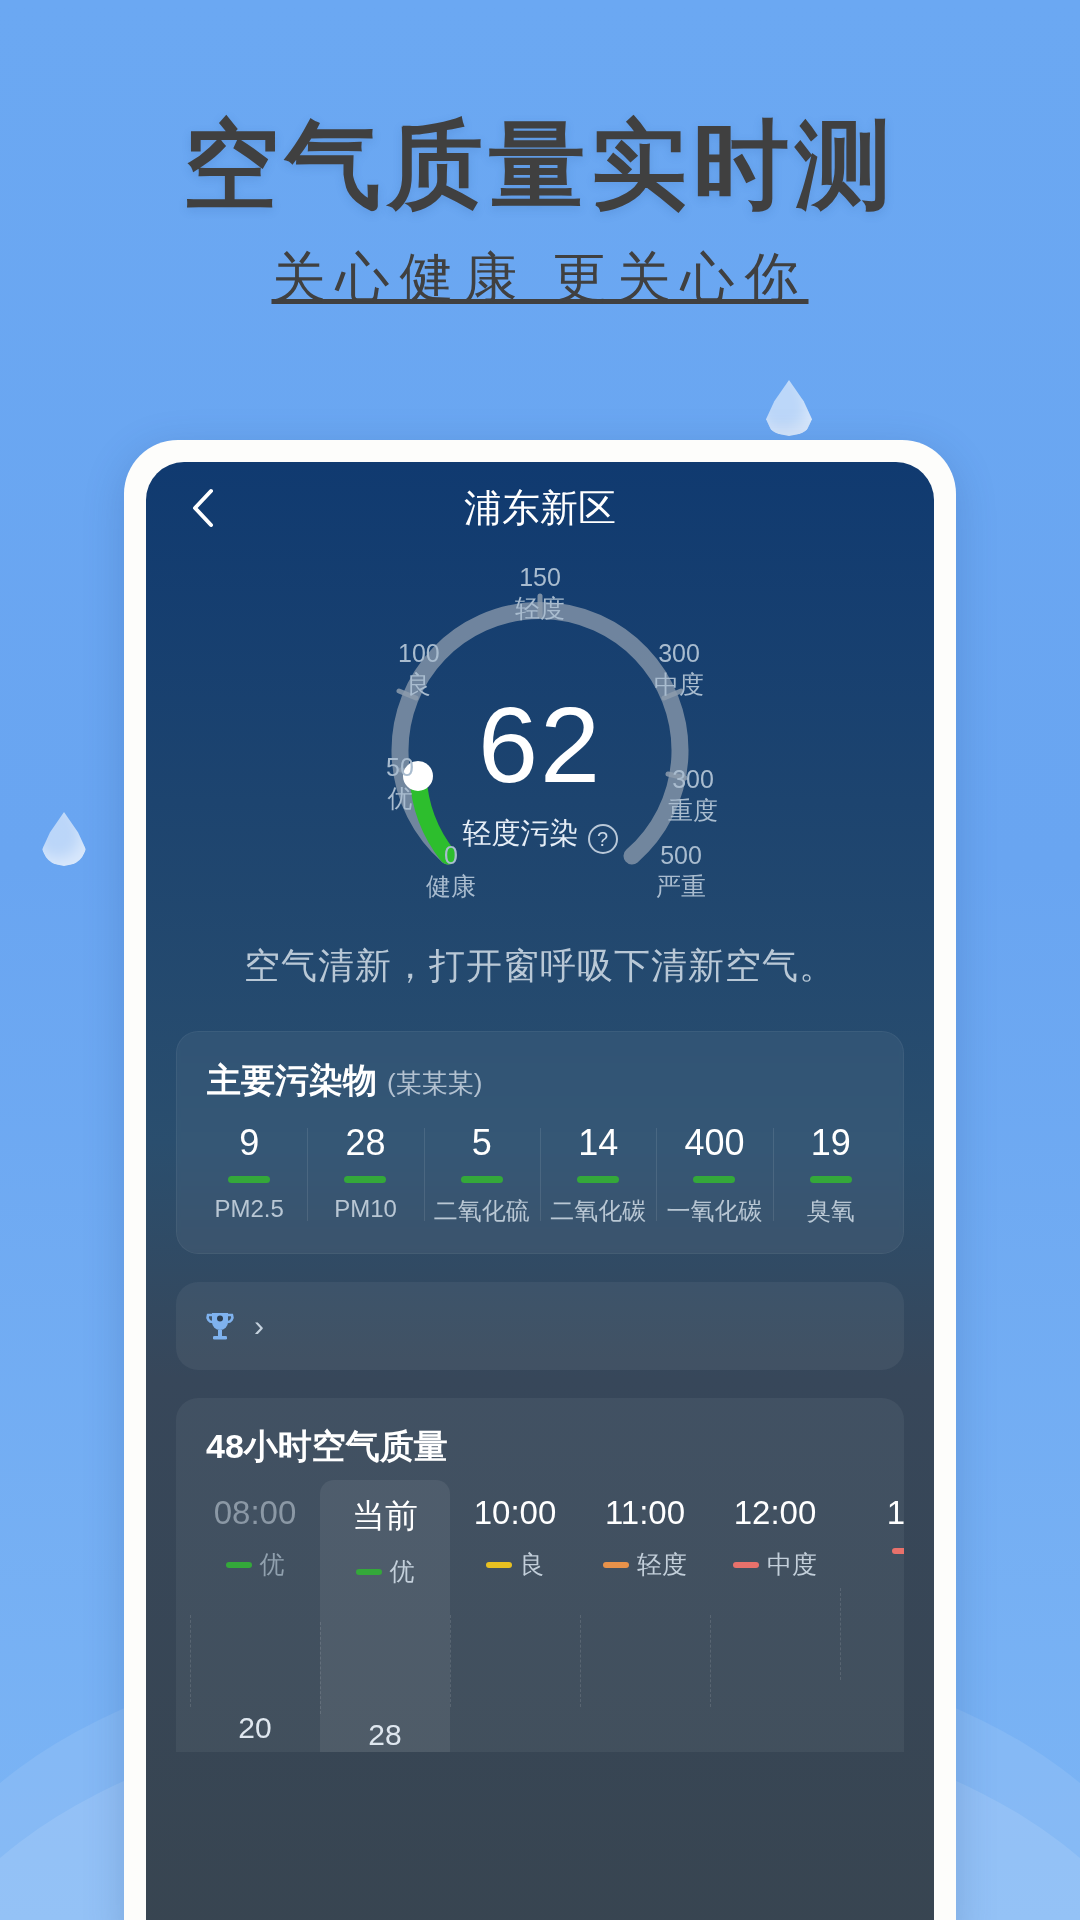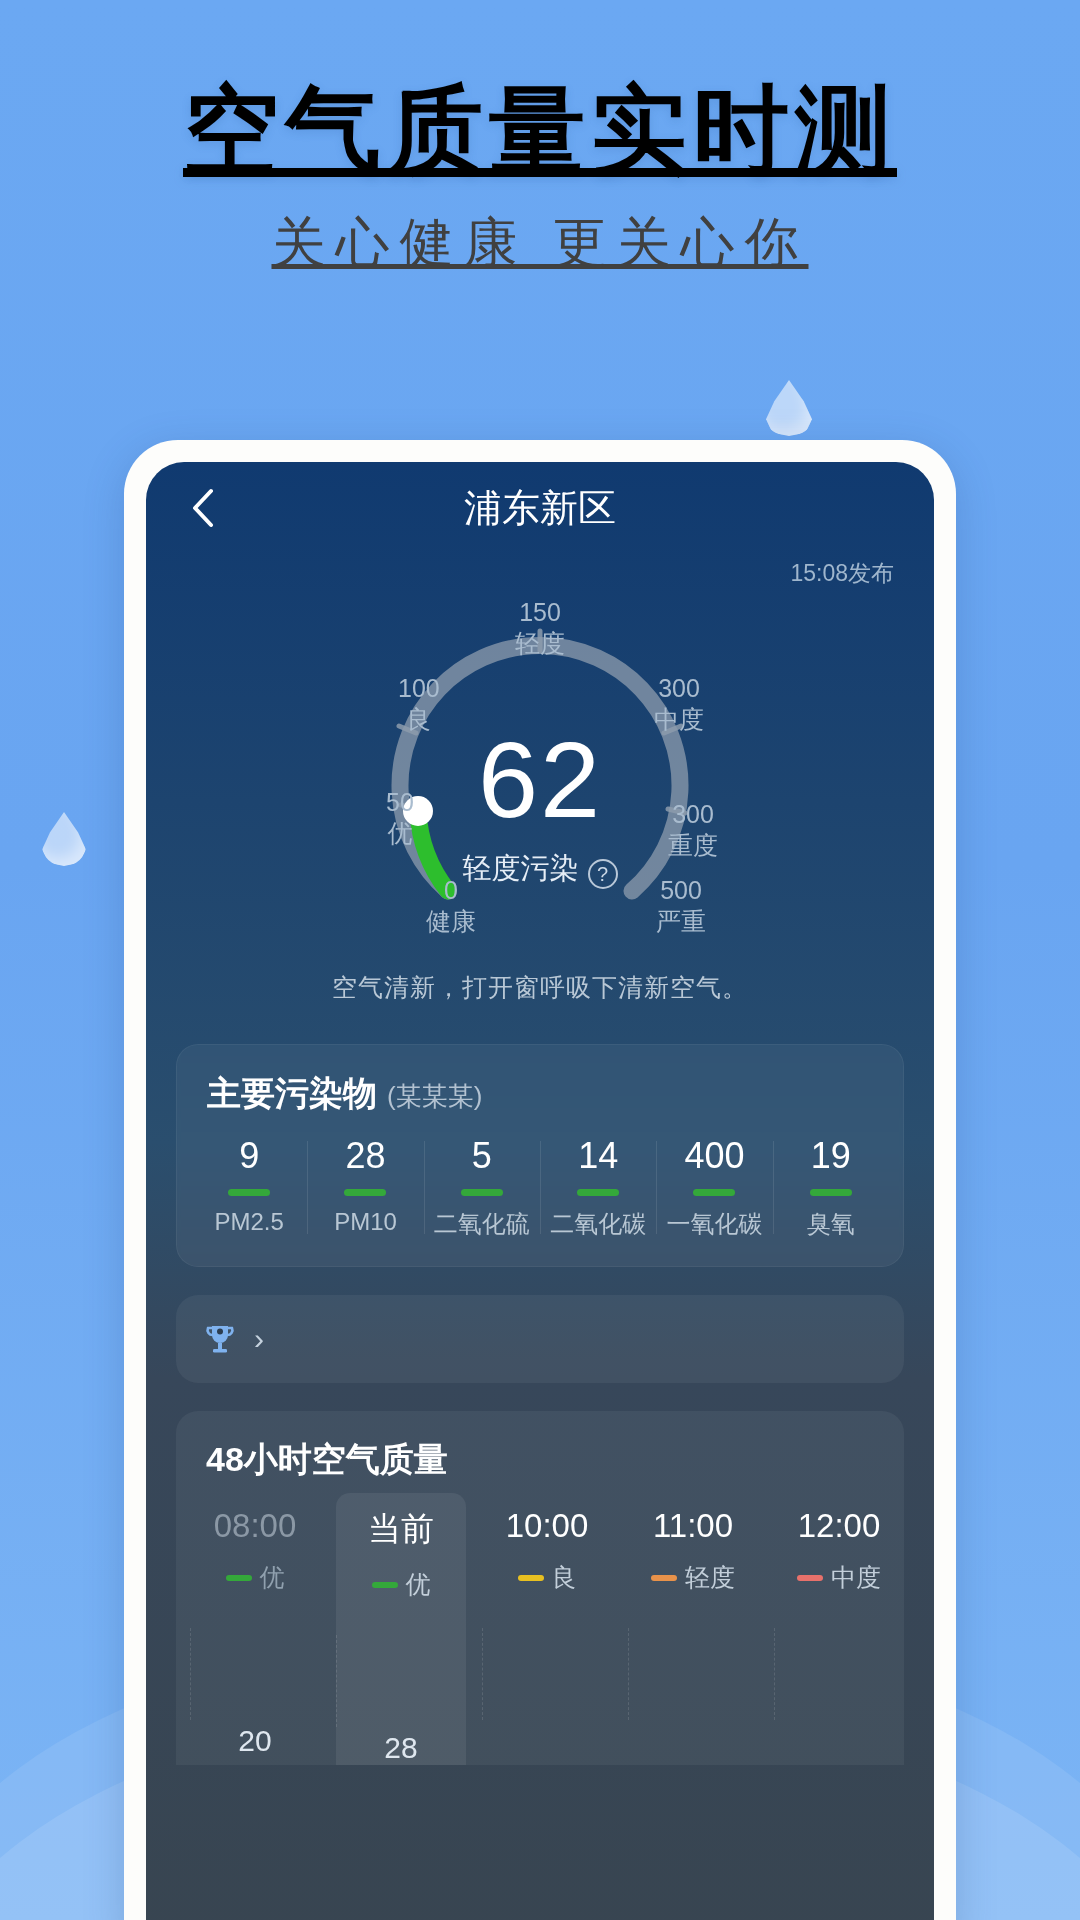--- a/index.html
+++ b/index.html
@@ -38,25 +38,24 @@
             border-radius:50% 50% 50% 50% / 70% 70% 30% 30%;
             clip-path:polygon(50% 0%, 82% 38%, 100% 70%, 86% 94%, 50% 100%, 14% 94%, 0% 70%, 18% 38%); }
   .drop-b { width:44px; height:54px; left:42px; top:812px;
             clip-path:polygon(50% 0%, 82% 38%, 100% 70%, 86% 94%, 50% 100%, 14% 94%, 0% 70%, 18% 38%); }
   .drop-c { width:52px; height:62px; left:792px; top:1018px;
             clip-path:polygon(50% 0%, 82% 38%, 100% 70%, 86% 94%, 50% 100%, 14% 94%, 0% 70%, 18% 38%); }
 
   
   .hero { position:absolute; top:0; left:0; right:0; text-align:center; }
   .hero-title {
-    margin-top:80px;
-    font-size:96px; font-weight:bold; color:#000000;
+    margin-top:115px;
+    font-size:96px; font-weight:bold; color:#404040;
     letter-spacing:6px; line-height:1.05;
     text-shadow:0 3px 10px rgba(40,90,160,.18);
-    text-decoration:underline;
   }
   .hero-sub {
     margin-top:26px;
     font-size:54px; color:#404040; letter-spacing:10px; font-weight:500;text-decoration:underline;
   }
 
   
   .phone {
     position:absolute; left:124px; top:440px;
     width:832px; height:1500px;
@@ -110,21 +109,21 @@
     font-size:20px; color:#cbd8e6; line-height:1;
   }
 
   .scale-lab {
     position:absolute; text-align:center; color:#a9bccf; font-size:25px; line-height:1.22;
   }
   .scale-lab b { display:block; font-weight:400; }
 
   
   .tip {
-    text-align:center; font-size:25px; color:#b9c8d6; 
+    text-align:center; font-size:36px; color:#b9c8d6; margin-top:6px;
     letter-spacing:1px;
   }
 
   
   .card {
     margin:40px 30px 0 30px;
     background:rgba(255,255,255,.055);
     border:1px solid rgba(255,255,255,.05);
     border-radius:22px;
     backdrop-filter:blur(2px);
@@ -157,21 +156,21 @@
     display:flex; align-items:center; gap:16px;
     padding:0 26px;
   }
   .rank-text { flex:1; font-size:30px; color:#ffffff; }
   .chev { color:#c5d2de; font-size:30px; }
 
   
   .card48 { margin:28px 30px 0 30px; background:rgba(255,255,255,.055);
             border-radius:22px 22px 0 0; overflow:hidden; padding-bottom:0; }
   .card48 .h { font-size:34px; color:#fff; font-weight:bold; padding:26px 30px 10px 30px; }
-  .hours { display:flex; padding:0 14px; position:relative;gap:16px; }
+  .hours { display:flex; padding:0 14px; position:relative; }
   .hour {
     width:130px; flex:0 0 130px; text-align:center; padding:14px 0 0 0;
     position:relative;
   }
   .hour.current { background:rgba(255,255,255,.07); border-radius:14px 14px 0 0; }
   .h-time { font-size:33px; color:#ffffff; }
   .hour.past .h-time { color:#8b98a5; }
   .h-q { display:flex; align-items:center; justify-content:center; gap:8px; margin-top:16px; }
   .h-dash { width:26px; height:6px; border-radius:3px; }
   .h-lab { font-size:25px; color:#c3cfda; }
@@ -200,21 +199,20 @@
 
     <div class="app-header">
       <div class="back-btn">
         <svg width="26" height="42" viewBox="0 0 26 42">
           <polyline points="21,4 5,21 21,38" fill="none" stroke="#ffffff" stroke-width="4" stroke-linecap="round" stroke-linejoin="round"></polyline>
         </svg>
       </div>
       <div class="app-title">浦东新区</div>
     </div>
 
-    <div class="publish">15:08发布</div>
 
     <div class="gauge-wrap">
       <svg class="gauge-svg" width="420" height="370" viewBox="0 0 420 370">
 
         <path d="M 118 310 A 140 140 0 1 1 302 310" fill="none" stroke="#8d9cad" stroke-width="17" stroke-linecap="round" opacity="0.75"></path>
 
         <path d="M 118 310 A 140 140 0 0 1 88 230" fill="none" stroke="#2dbe2d" stroke-width="17" stroke-linecap="round"></path>
 
         <g stroke="#8d9cad" stroke-width="5" stroke-linecap="round" opacity="0.85">
           <line x1="88" y1="228" x2="71" y2="224"></line>

